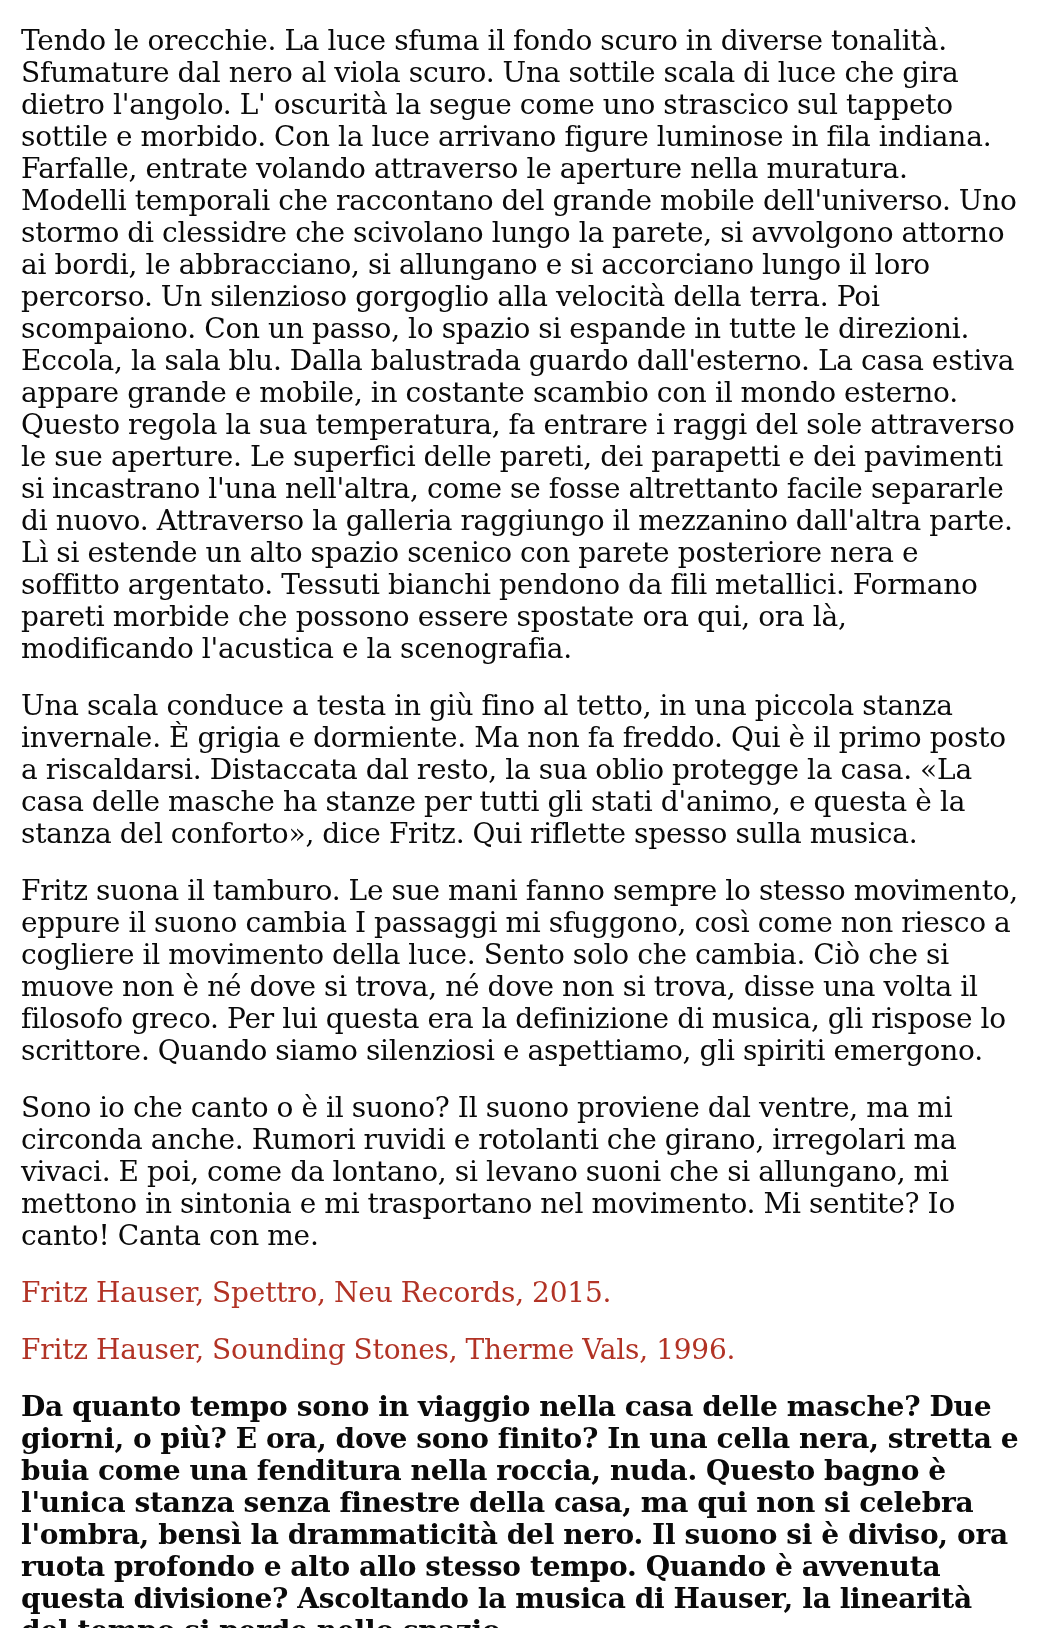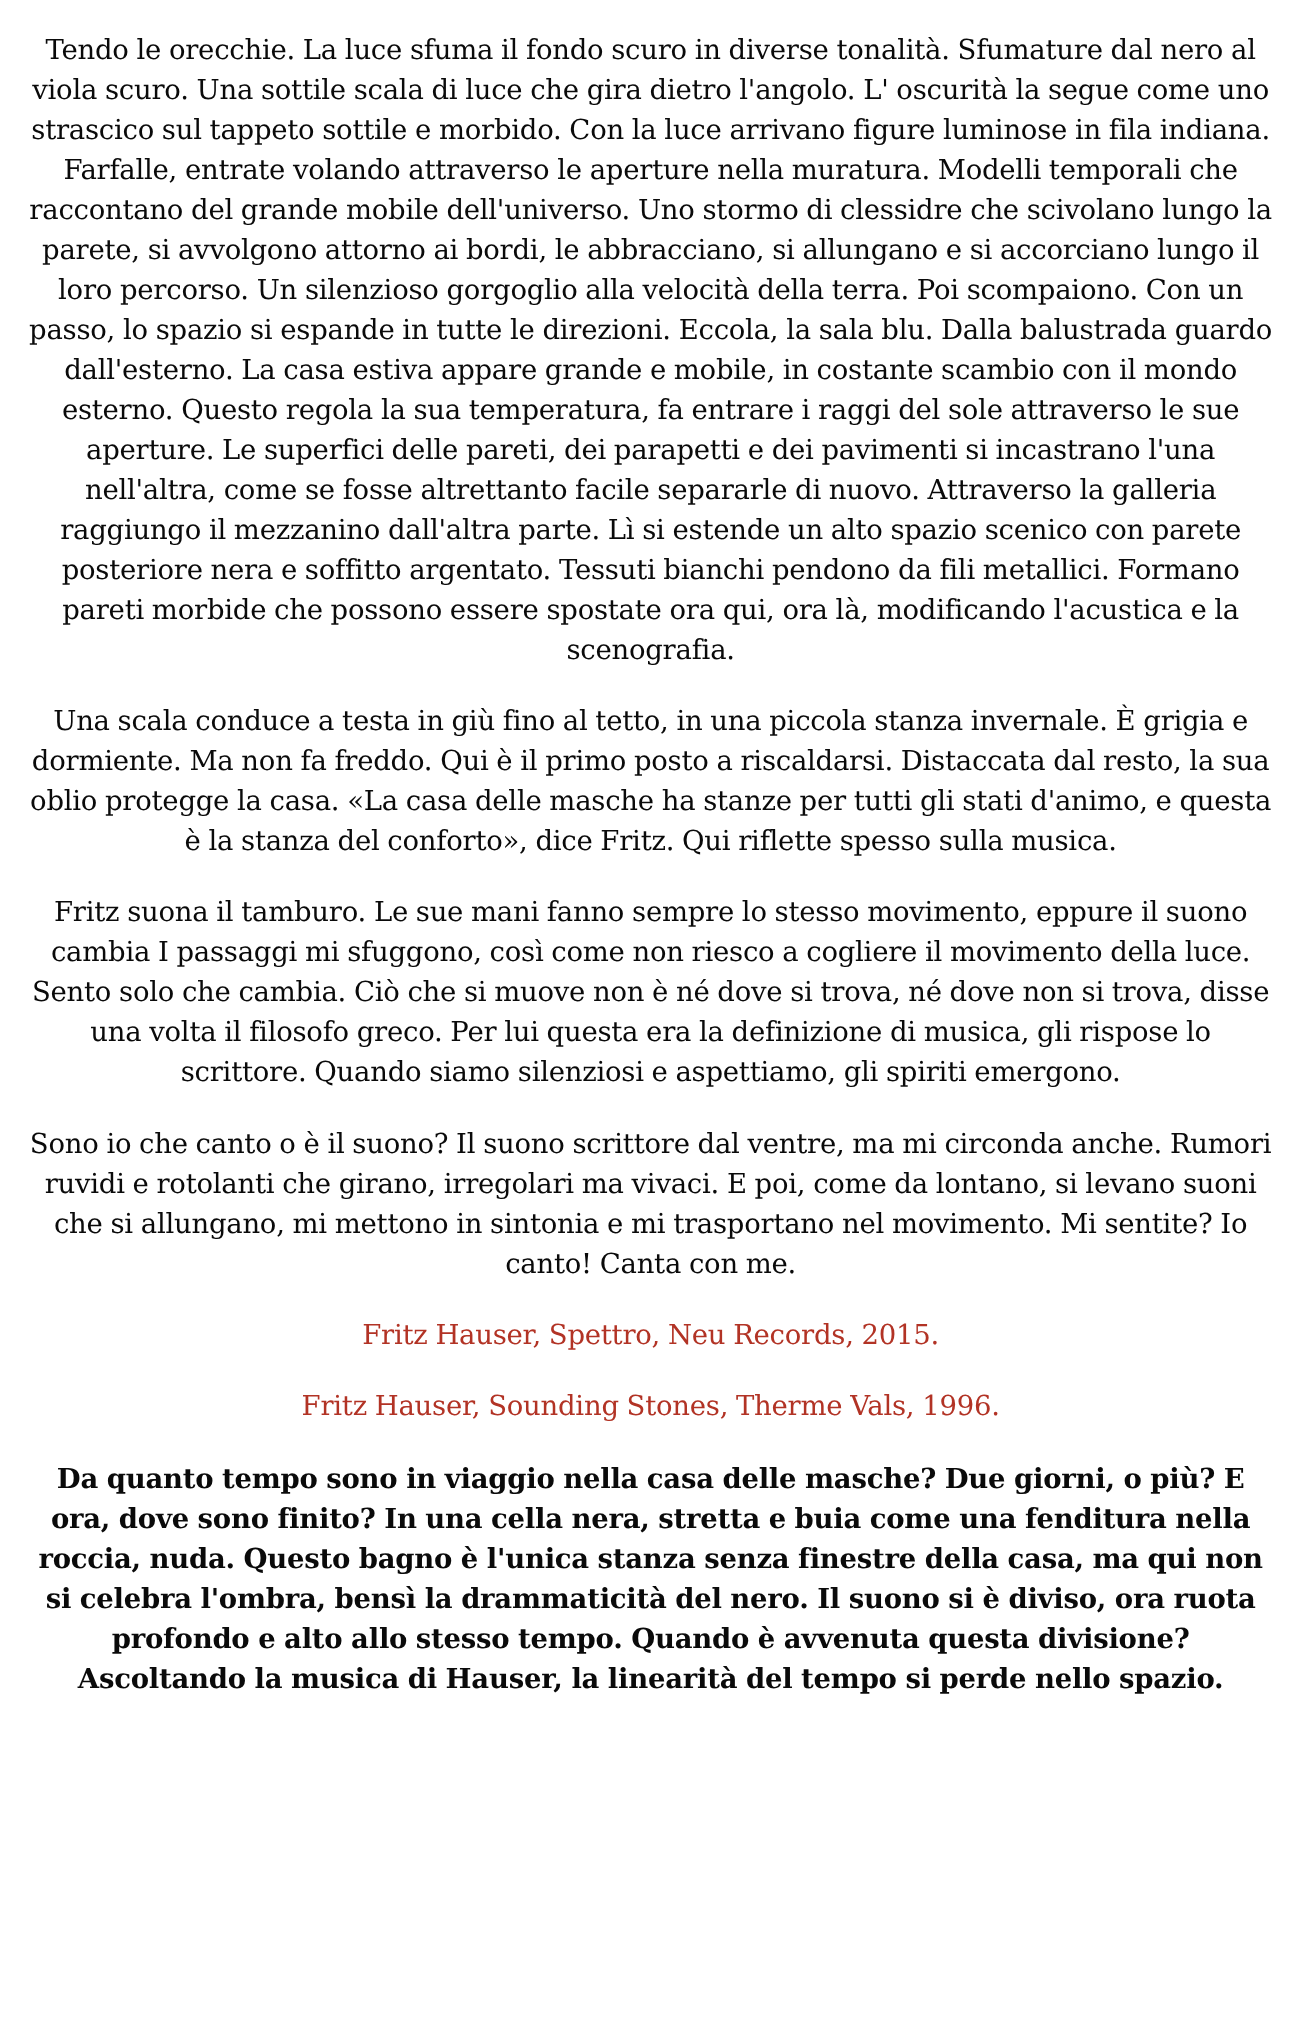--- a/index.html
+++ b/index.html
@@ -12,37 +12,37 @@
       overflow: hidden;
       font-family: "DejaVu Serif", serif;
     }
     .page {
       width: 1040px;
       height: 1628px;
       padding: 25px 20px 20px 21px;
       background: #ffffff;
     }
     .doc p {
-      font-size: 22px;
+      font-size: 28px;
       line-height: 32px;
       color: #0a0a0a;
       margin: 0 0 25px 0;
-      text-align: center;
+      text-align: left;
       letter-spacing: -0.2px;
       word-spacing: -0.5px;
     }
     .doc p:last-child { margin-bottom: 0; font-weight: bold; }
     .doc p.red { color: #b23325; }
   </style>
 </head>
 <body>
 
 <div class="page">
   <div class="doc">
     <p>Tendo le orecchie. La luce sfuma il fondo scuro in diverse tonalità. Sfumature dal nero al viola scuro. Una sottile scala di luce che gira dietro l'angolo. L' oscurità la segue come uno strascico sul tappeto sottile e morbido. Con la luce arrivano figure luminose in fila indiana. Farfalle, entrate volando attraverso le aperture nella muratura. Modelli temporali che raccontano del grande mobile dell'universo. Uno stormo di clessidre che scivolano lungo la parete, si avvolgono attorno ai bordi, le abbracciano, si allungano e si accorciano lungo il loro percorso. Un silenzioso gorgoglio alla velocità della terra. Poi scompaiono. Con un passo, lo spazio si espande in tutte le direzioni. Eccola, la sala blu. Dalla balustrada guardo dall'esterno. La casa estiva appare grande e mobile, in costante scambio con il mondo esterno. Questo regola la sua temperatura, fa entrare i raggi del sole attraverso le sue aperture. Le superfici delle pareti, dei parapetti e dei pavimenti si incastrano l'una nell'altra, come se fosse altrettanto facile separarle di nuovo. Attraverso la galleria raggiungo il mezzanino dall'altra parte. Lì si estende un alto spazio scenico con parete posteriore nera e soffitto argentato. Tessuti bianchi pendono da fili metallici. Formano pareti morbide che possono essere spostate ora qui, ora là, modificando l'acustica e la scenografia.</p>
     <p>Una scala conduce a testa in giù fino al tetto, in una piccola stanza invernale. È grigia e dormiente. Ma non fa freddo. Qui è il primo posto a riscaldarsi. Distaccata dal resto, la sua oblio protegge la casa. «La casa delle masche ha stanze per tutti gli stati d'animo, e questa è la stanza del conforto», dice Fritz. Qui riflette spesso sulla musica.</p>
     <p>Fritz suona il tamburo. Le sue mani fanno sempre lo stesso movimento, eppure il suono cambia I passaggi mi sfuggono, così come non riesco a cogliere il movimento della luce. Sento solo che cambia. Ciò che si muove non è né dove si trova, né dove non si trova, disse una volta il filosofo greco. Per lui questa era la definizione di musica, gli rispose lo scrittore. Quando siamo silenziosi e aspettiamo, gli spiriti emergono.</p>
-    <p>Sono io che canto o è il suono? Il suono scrittore dal ventre, ma mi circonda anche. Rumori ruvidi e rotolanti che girano, irregolari ma vivaci. E poi, come da lontano, si levano suoni che si allungano, mi mettono in sintonia e mi trasportano nel movimento. Mi sentite? Io canto! Canta con me.</p>
+    <p>Sono io che canto o è il suono? Il suono proviene dal ventre, ma mi circonda anche. Rumori ruvidi e rotolanti che girano, irregolari ma vivaci. E poi, come da lontano, si levano suoni che si allungano, mi mettono in sintonia e mi trasportano nel movimento. Mi sentite? Io canto! Canta con me.</p>
     <p class="red">Fritz Hauser, Spettro, Neu Records, 2015.</p>
     <p class="red">Fritz Hauser, Sounding Stones, Therme Vals, 1996.</p>
     <p>Da quanto tempo sono in viaggio nella casa delle masche? Due giorni, o più? E ora, dove sono finito? In una cella nera, stretta e buia come una fenditura nella roccia, nuda. Questo bagno è l'unica stanza senza finestre della casa, ma qui non si celebra l'ombra, bensì la drammaticità del nero. Il suono si è diviso, ora ruota profondo e alto allo stesso tempo. Quando è avvenuta questa divisione? Ascoltando la musica di Hauser, la linearità del tempo si perde nello spazio.</p>
   </div>
 </div>
 
 </body></html>

